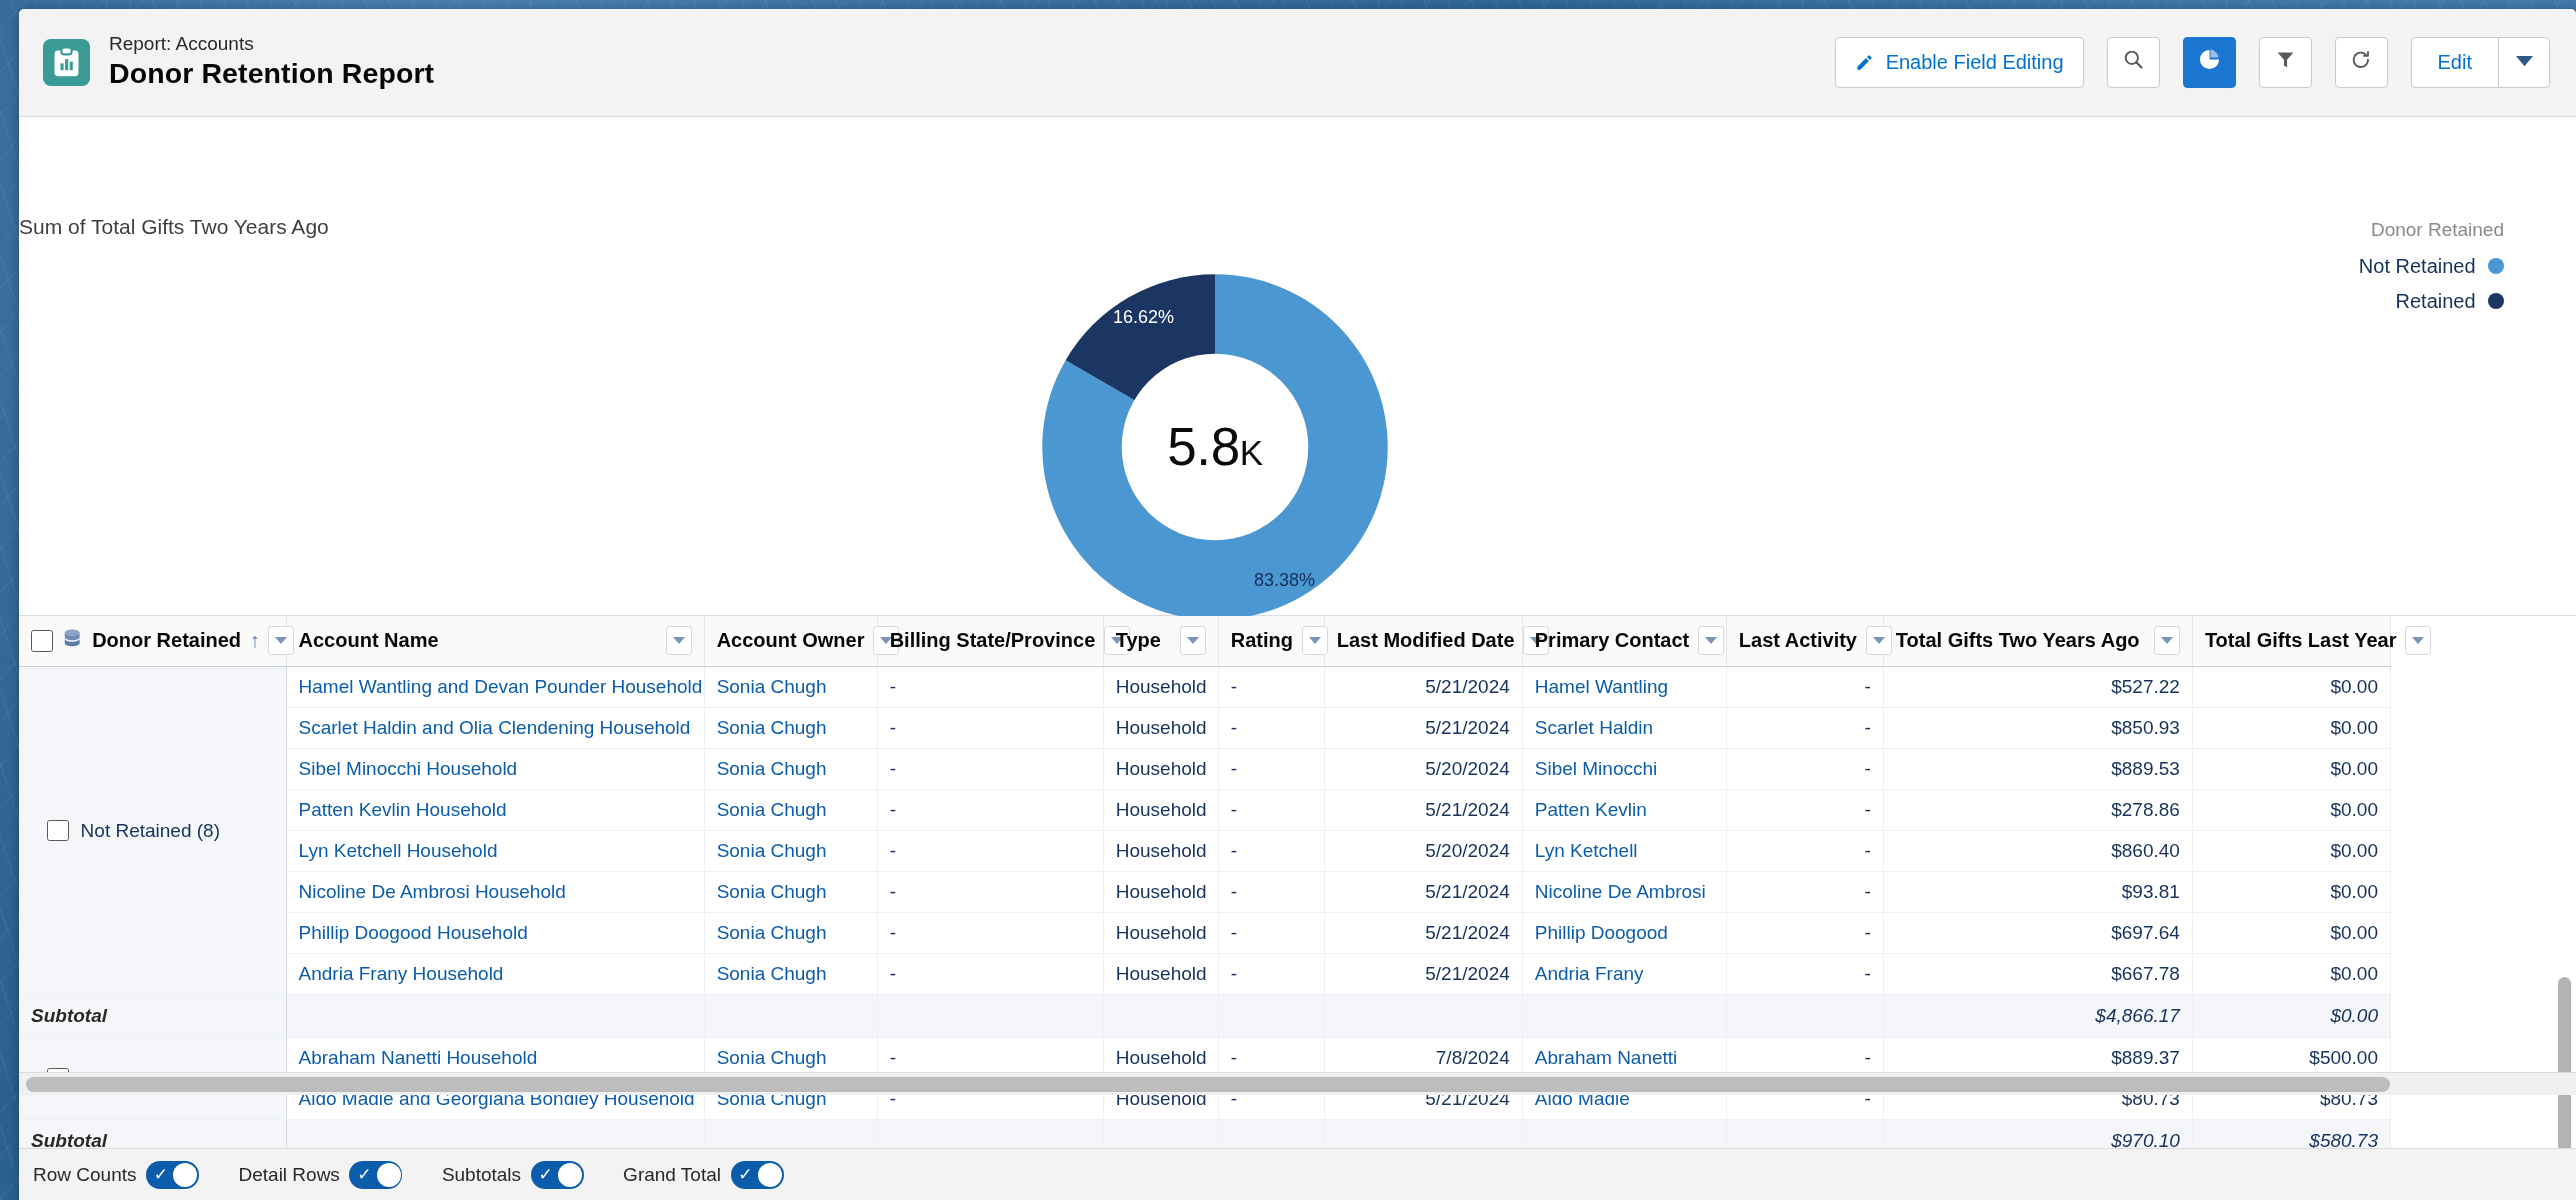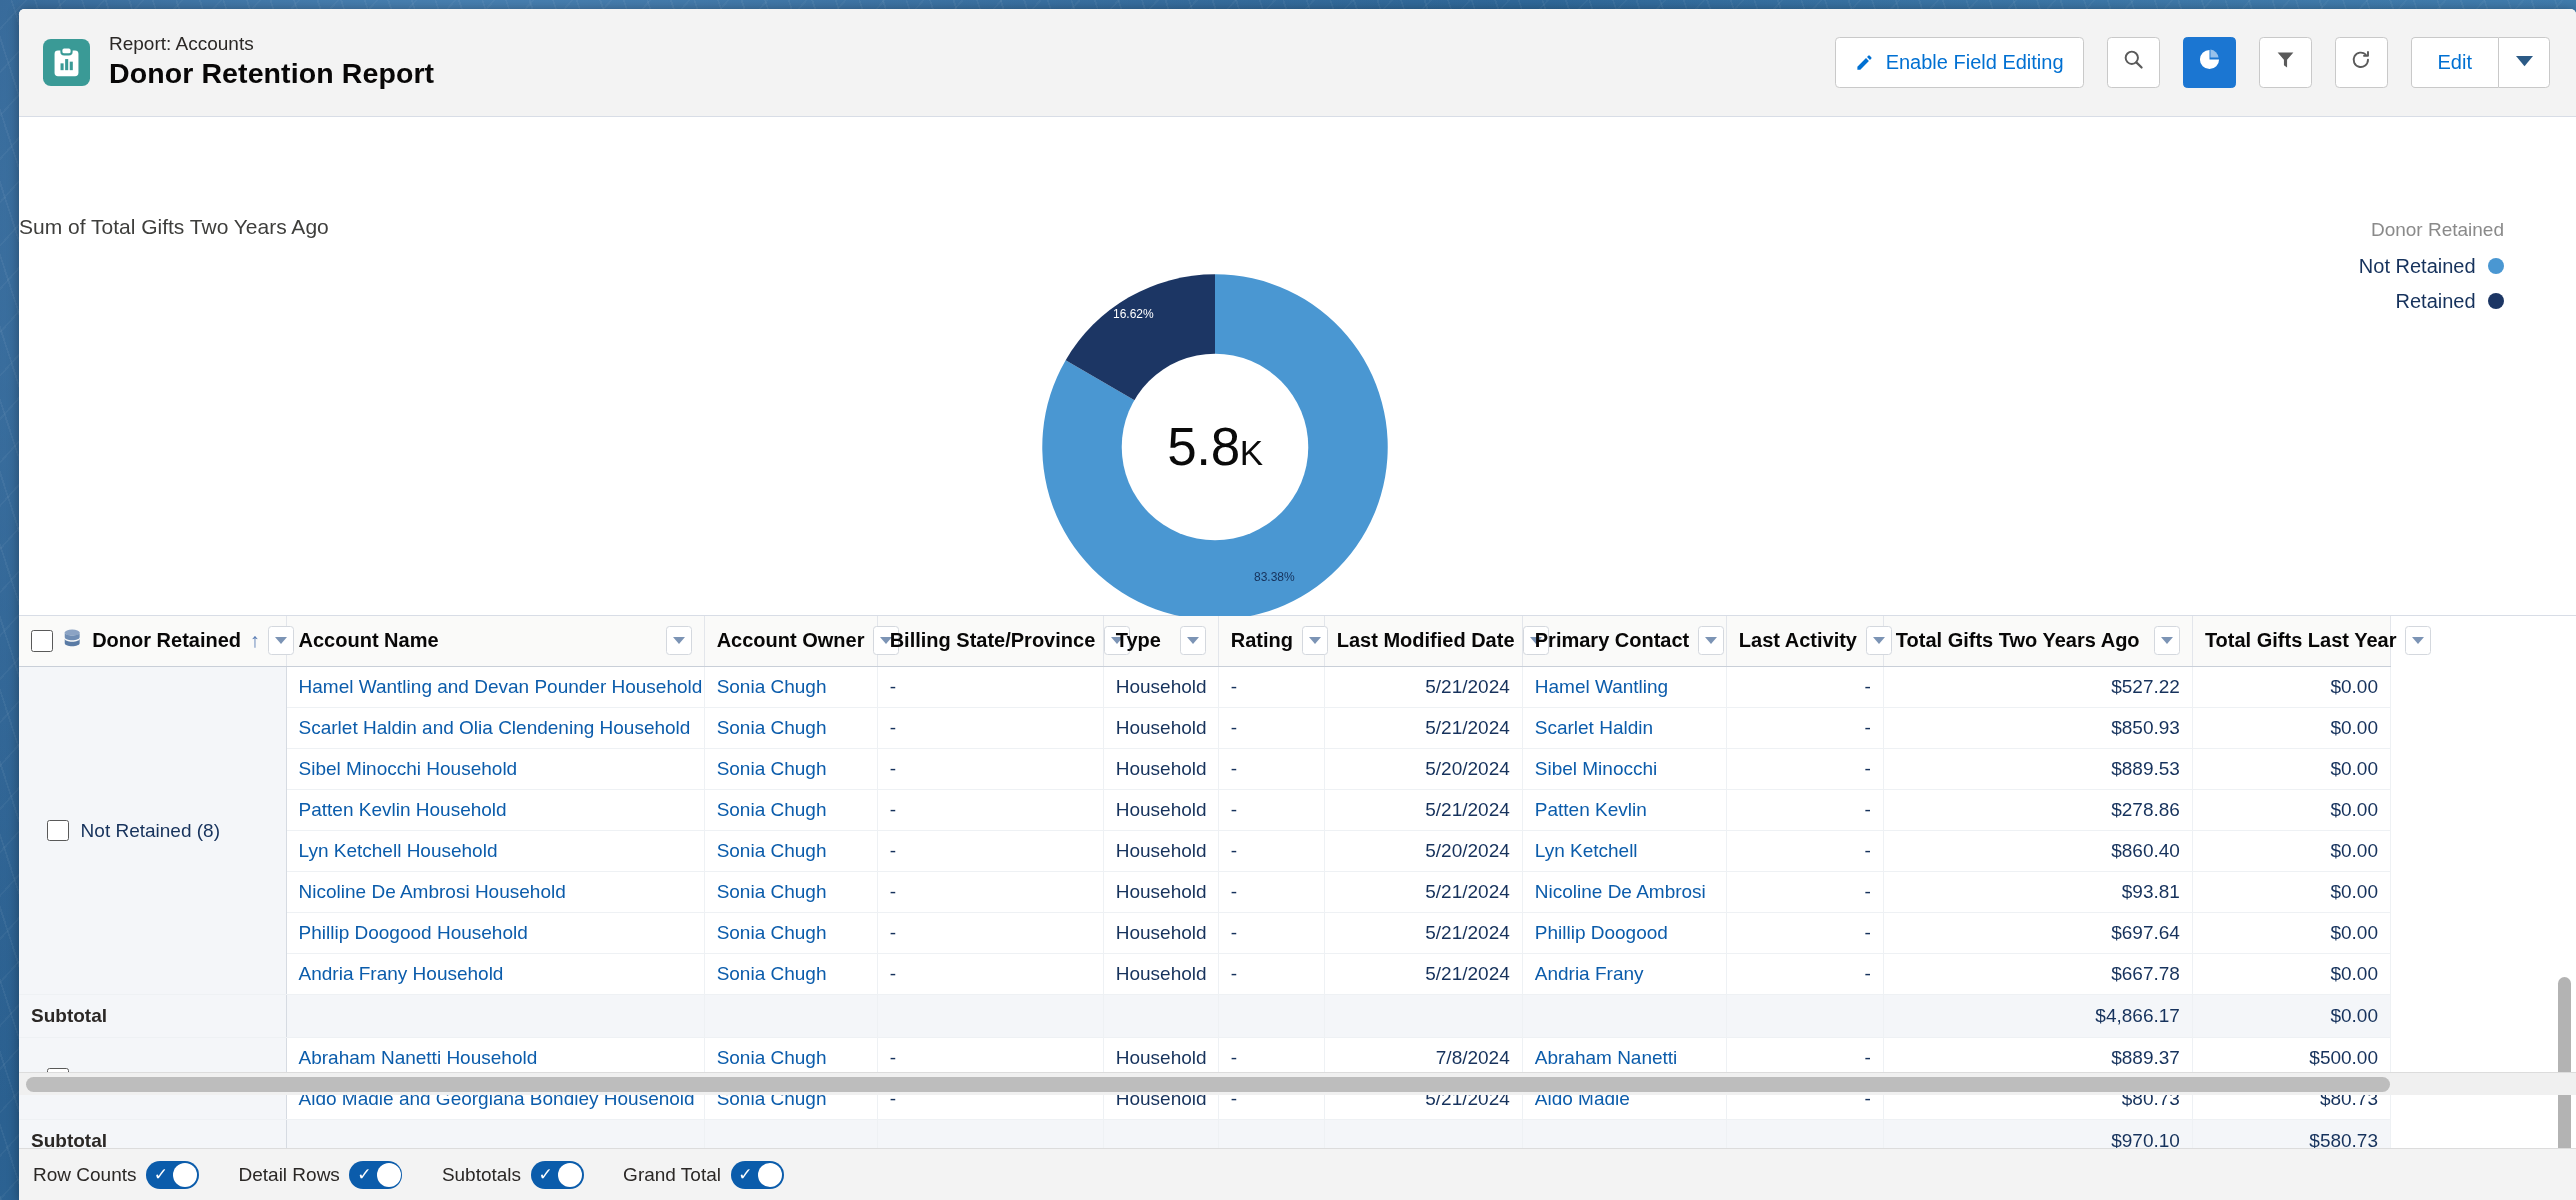--- a/index.html
+++ b/index.html
@@ -81,21 +81,21 @@
     text-align: left; font-size: 21px; color: #3e3e3c;
   }
   #donut-wrap { position: absolute; left: 1006px; top: 140px; width: 380px; height: 380px; }
   #legend { position: absolute; right: 72px; top: 102px; text-align: right; }
   #legend .legend-title { font-size: 19px; color: #8a8a8a; margin-bottom: 14px; }
   #legend .legend-row {
     display: flex; align-items: center; justify-content: flex-end;
     gap: 12px; margin-bottom: 12px; font-size: 20px; color: #16325c;
   }
   #legend .swatch { width: 16.4px; height: 16.4px; border-radius: 50%; flex: 0 0 16.4px; }
-  .pct-label { position: absolute; font-size: 12px; }
+  .pct-label { position: absolute; font-size: 18px; }
   #pct-retained { left: 1094px; top: 190px; color: #ffffff; }
   #pct-notretained { left: 1235px; top: 453px; color: #16325c; }
   #donut-center {
     position: absolute; left: 1006px; top: 140px; width: 380px; height: 380px;
     display:flex; align-items:center; justify-content:center;
   }
   #donut-center span { font-size: 53px; color: #0a0a0a; letter-spacing: -0.4px; }
   #donut-center span i { font-style: normal; font-size: 35px; }
   
   #table-scroll {
@@ -125,21 +125,21 @@
     border-bottom: 0.9px solid #eef1f4; border-right: 0.9px solid #eef1f4;
     padding: 0 12px; vertical-align: middle; white-space: nowrap; overflow: hidden;
   }
   tbody td.num { text-align: right; color: #16325c; }
   a.link { color: #0b5cab; text-decoration: none; }
   td.group-cell {
     background: #f4f6f9; border-right: 0.9px solid #d6dbe2;
     font-size: 19px; color: #16325c; padding-left: 28px;
   }
   td.group-cell .gc { display: flex; align-items: center; gap: 12px; }
-  tr.subtotal td { background: #f4f6f9; font-weight: bold; color: #2b2826; height: 43px; }
+  tr.subtotal td { background: #f4f6f9; font-weight: bold; color: #2b2826; height: 43px; font-style: italic; }
   tr.subtotal td.num { font-weight: normal; color: #16325c; }
   tr.subtotal td.first { border-right: 0.9px solid #d6dbe2; }
   
   #v-scroll {
     position: absolute; right: 5.2px; top: 361px; width: 13px; height: 725px;
     background: #b3b3b3; border-radius: 7px; z-index: 6;
   }
   #h-scroll-track {
     position: absolute; left: 0; right: 0; bottom: 53px; height: 22.4px;
     background: #f0f0f0; border-top: 0.9px solid #dcdcdc; z-index: 7;

